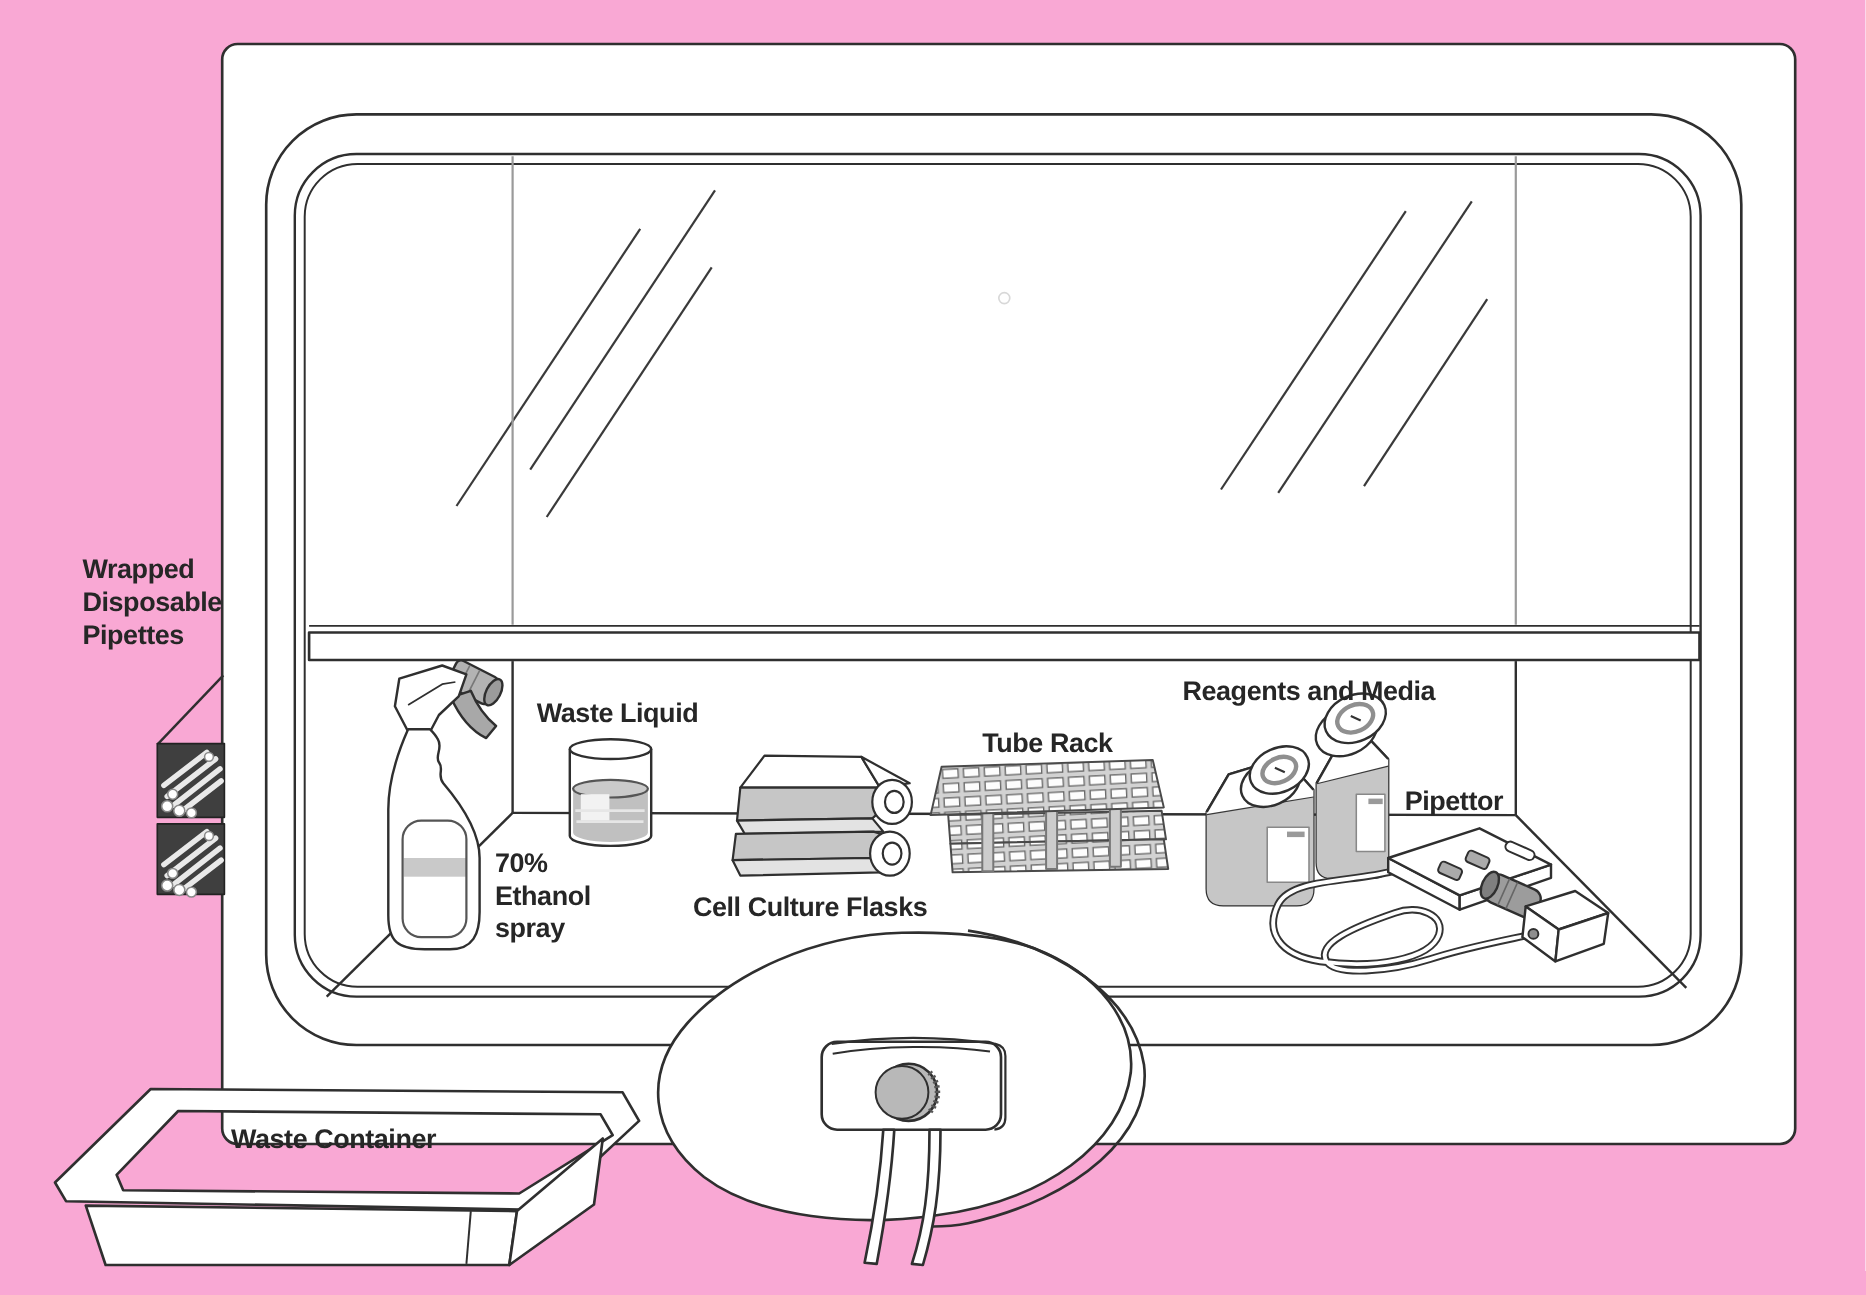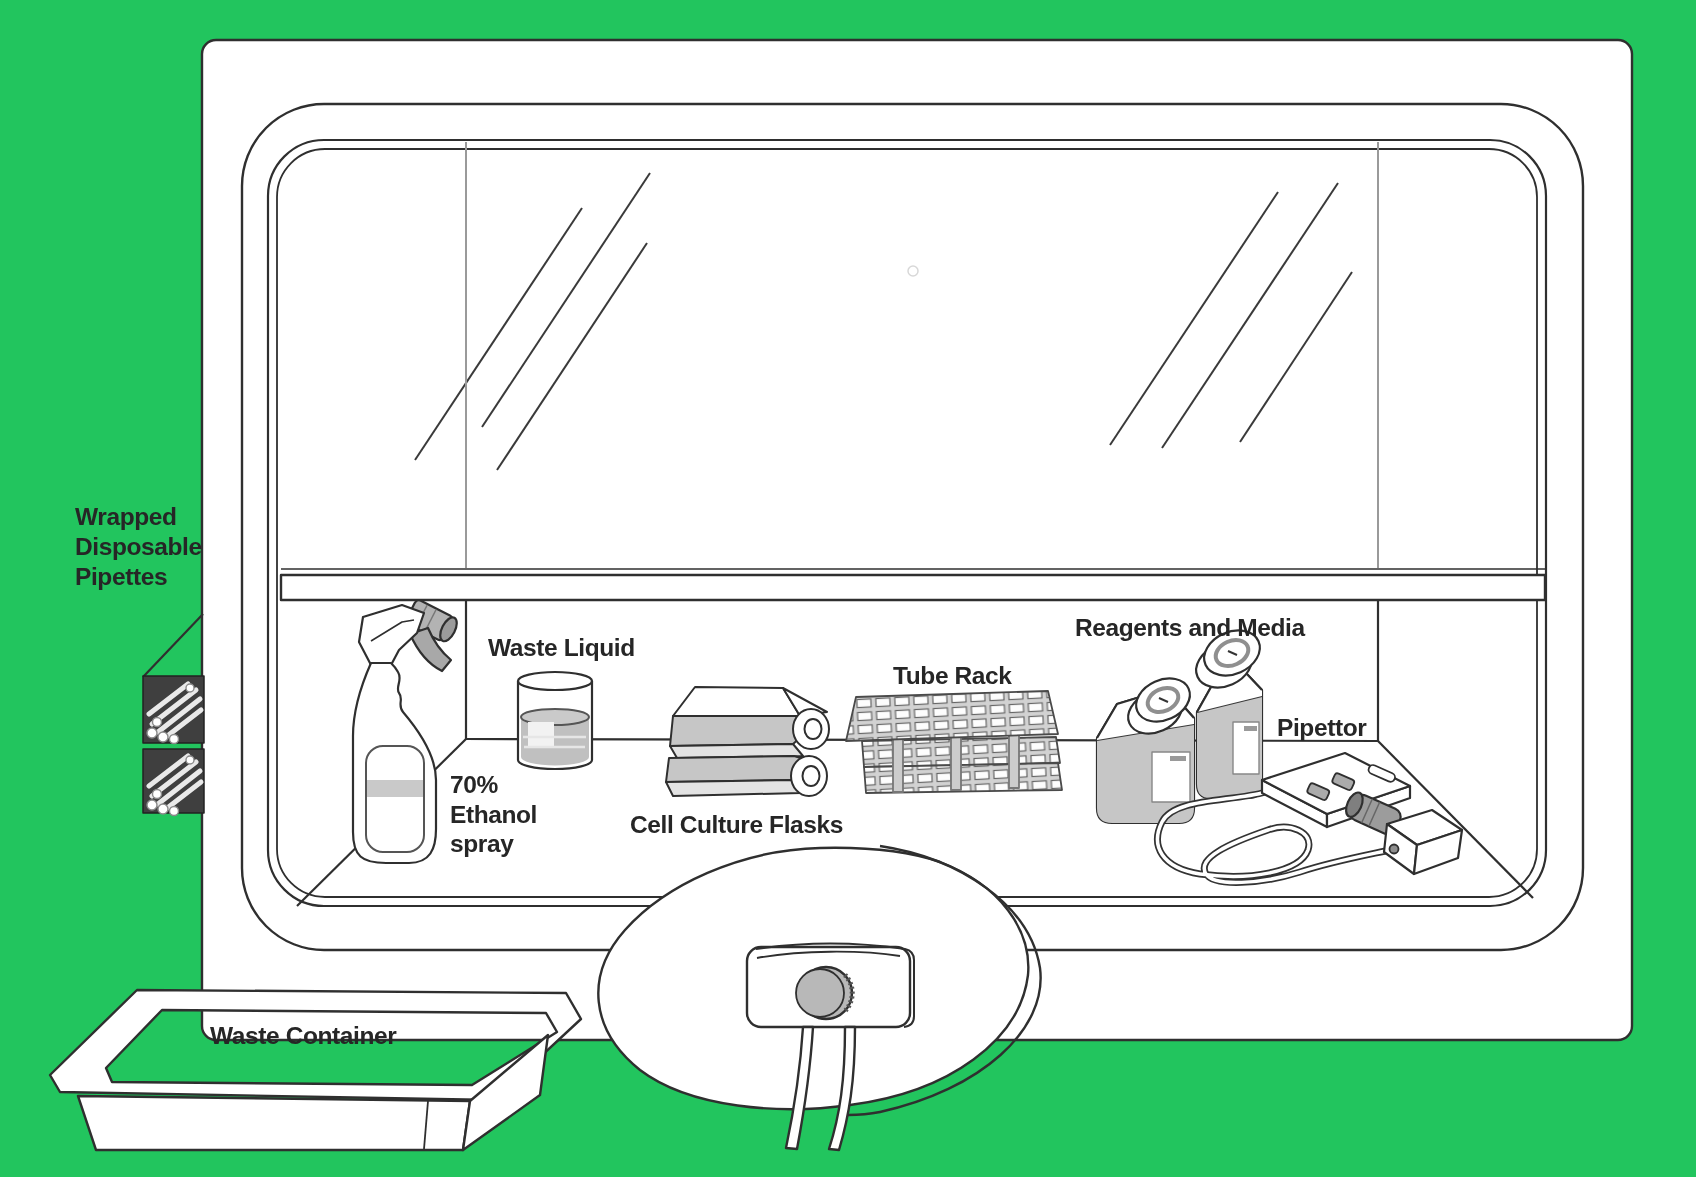--- a/index.html
+++ b/index.html
@@ -1,16 +1,16 @@
 <!DOCTYPE html>
 <html><head>
 <meta charset="utf-8">
 <style>
   html,body{margin:0;padding:0;background:#ffffff;}
-  .stage{position:relative;width:1696px;height:1177px;background:#22c55e;overflow:hidden;
+  .stage{position:relative;width:1696px;height:1177px;background:#f9a8d4;overflow:hidden;
          font-family:"Liberation Sans",sans-serif;}
   svg{position:absolute;inset:0;display:block;}
   .lbl{font-family:"Liberation Sans",sans-serif;font-weight:700;font-size:24.5px;
        fill:#262626;letter-spacing:-0.4px;}
 </style>
 </head>
 <body>
 
 <div class="stage">
 <svg width="1696" height="1177" viewBox="0 0 1696 1177" xmlns="http://www.w3.org/2000/svg">

